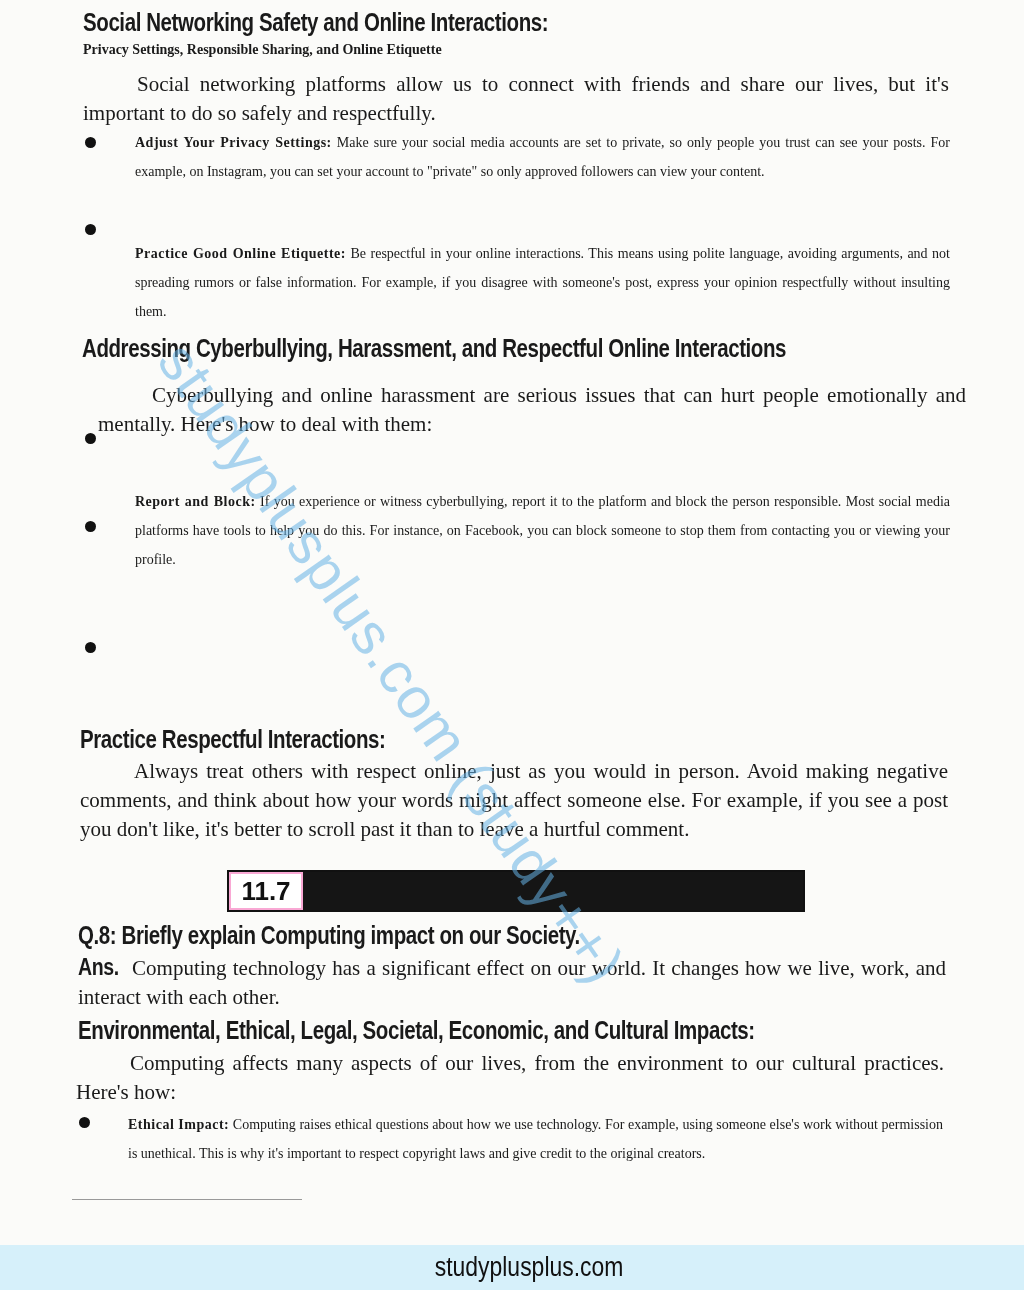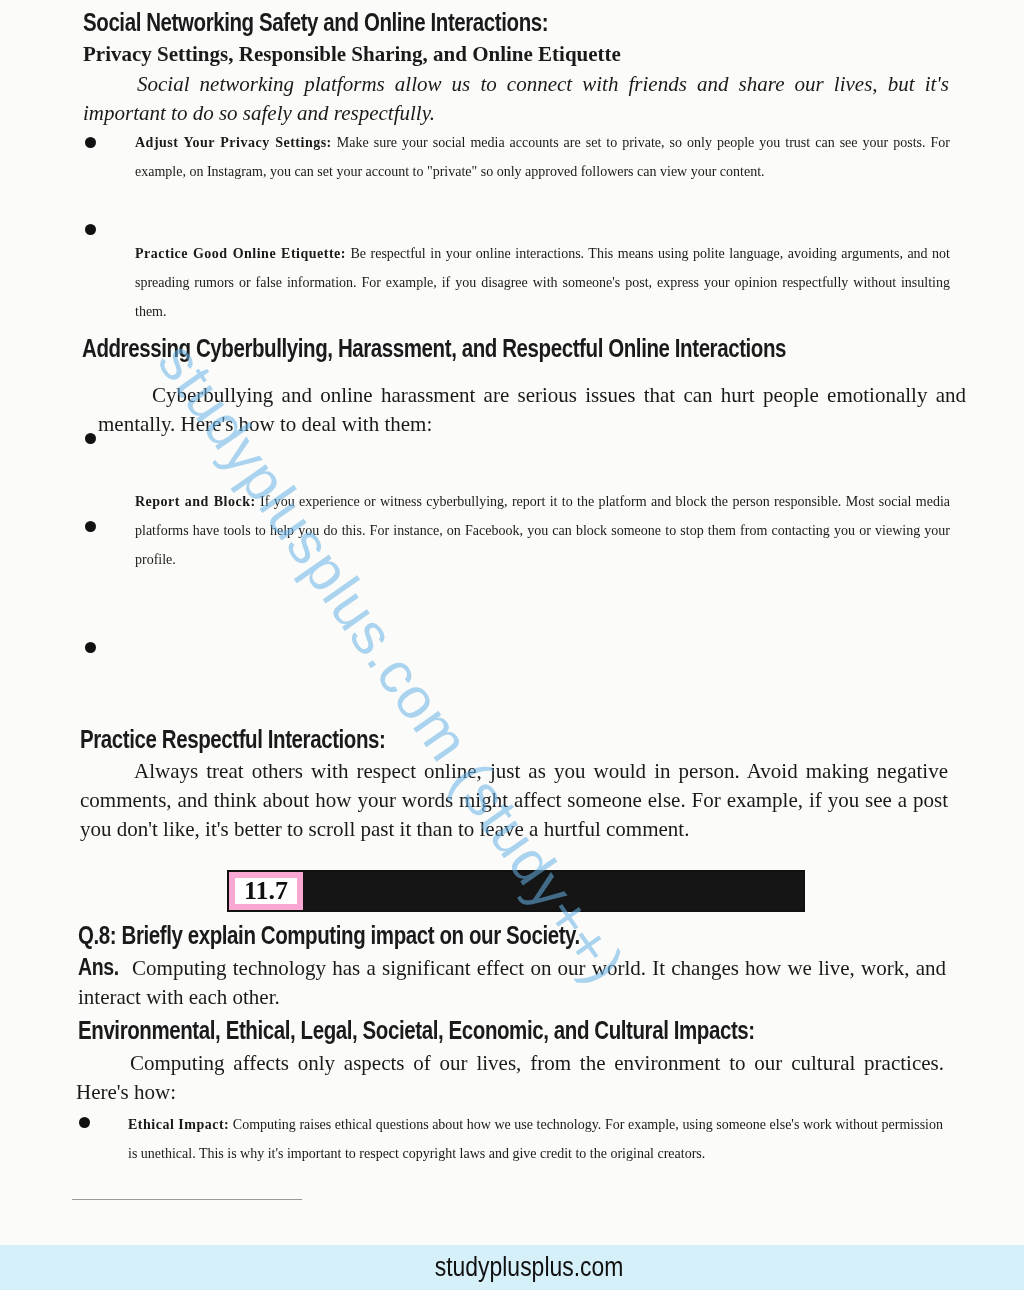--- a/index.html
+++ b/index.html
@@ -3,52 +3,52 @@
 <meta charset="utf-8">
 <style>
   html, body { margin:0; padding:0; }
   body { width:1024px; height:1290px; background:#fbfbf9; position:relative; overflow:hidden;
          font-family:"Liberation Serif", serif; color:#1a1a1a; }
   .page { position:absolute; left:0; top:0; width:1024px; height:1245px; }
   .h-sans { font-family:"Liberation Sans", sans-serif; font-weight:bold; letter-spacing:-0.5px;
             transform:scaleX(0.82); transform-origin:left center; white-space:nowrap; }
   .abs { position:absolute; }
   .h1 { font-size:25px; }
-  .h2 { font-size:21px; font-weight:bold; font-family:"Liberation Serif", serif; }
+  .h2 { font-size:14px; font-weight:bold; font-family:"Liberation Serif", serif; }
   .para { font-size:21px; line-height:29px; text-align:justify; }
   .para.indent { text-indent:54px; }
   .bullet-dot { position:absolute; width:11px; height:11px; border-radius:50%; background:#111; }
   .bullet-text { font-size:14px; line-height:29px; text-align:justify; }
   .bullet-text b { font-weight:bold; letter-spacing:0.5px; }
   .section-banner { position:absolute; left:227px; top:870px; width:578px; height:42px;
                     background:#151515; border:2px solid #111; box-sizing:border-box; display:flex; }
-  .section-num { width:74px; height:100%; background:#fff; border:6px solid #f9a8d4; box-sizing:border-box;
+  .section-num { width:74px; height:100%; background:#fff; border:2px solid #f9a8d4; box-sizing:border-box;
                  display:flex; align-items:center; justify-content:center;
-                 font-family:Liberation Serif, serif; font-weight:bold; font-size:26px; color:#111; }
+                 font-family:Liberation Sans, sans-serif; font-weight:bold; font-size:26px; color:#111; }
   .section-title { flex:1; display:flex; align-items:center; padding-left:42px;
                    font-family:"Liberation Sans", sans-serif; font-weight:bold; font-size:25px; color:#fff;
                    white-space:nowrap; }
   .section-title span { display:inline-block; transform:scaleX(0.85); transform-origin:left center; }
   .watermark { position:absolute; left:200px; top:330px; font-family:"Liberation Sans", sans-serif;
                font-size:58px; color:rgba(102,178,230,0.55); transform:rotate(55deg);
                transform-origin:left top; white-space:nowrap; pointer-events:none; letter-spacing:1px; }
   .footer { position:absolute; left:0; top:1245px; width:1024px; height:45px; background:#d6f0fa;
             display:flex; align-items:center; justify-content:center;padding-left:17px; }
   .footer-text { font-family:"Liberation Sans", sans-serif; font-size:27px; color:#111;
                  transform:scaleX(0.85); display:inline-block; }
   .rule { position:absolute; left:72px; top:1199px; width:230px; height:1px; background:#999; }
 </style>
 </head>
 <body>
 
 <div class="page">
 
   <div class="abs h-sans h1" style="left:83px; top:8px;">Social Networking Safety and Online Interactions:</div>
   <div class="abs h2" style="left:83px; top:42px;">Privacy Settings, Responsible Sharing, and Online Etiquette</div>
-  <div class="abs para indent" style="left:83px; top:70px; width:866px;font-style:italic;">Social networking platforms allow us to connect with friends and share our lives, but it's important to do so safely and respectfully.</div>
+  <div class="abs para indent" style="left:83px; top:70px; width:866px;">Social networking platforms allow us to connect with friends and share our lives, but it's important to do so safely and respectfully.</div>
 
   <div class="bullet-dot" style="left:85px; top:137px;"></div>
   <div class="abs bullet-text" style="left:135px; top:128px; width:815px;"><b>Adjust Your Privacy Settings:</b><span> Make sure your social media accounts are set to private, so only people you trust can see your posts. For example, on Instagram, you can set your account to "private" so only approved followers can view your content.</span></div>
 
   <div class="bullet-dot" style="left:85px; top:224px;"></div>
   <div class="abs bullet-text" style="left:135px; top:215px; width:815px;margin-top:24px;"><b>Practice Good Online Etiquette:</b><span> Be respectful in your online interactions. This means using polite language, avoiding arguments, and not spreading rumors or false information. For example, if you disagree with someone's post, express your opinion respectfully without insulting them.</span></div>
 
   <div class="abs h-sans h1" style="left:82px; top:334px;">Addressing Cyberbullying, Harassment, and Respectful Online Interactions</div>
   <div class="abs para indent" style="left:82px; top:381px; width:868px;margin-left:16px;">Cyberbullying and online harassment are serious issues that can hurt people emotionally and mentally. Here's how to deal with them:</div>
 
@@ -63,21 +63,21 @@
   <div class="abs para indent" style="left:80px; top:757px; width:868px;">Always treat others with respect online, just as you would in person. Avoid making negative comments, and think about how your words might affect someone else. For example, if you see a post you don't like, it's better to scroll past it than to leave a hurtful comment.</div>
 
   <div class="section-banner">
     <div class="section-num">11.7</div>
   </div>
 
   <div class="abs h-sans h1" style="left:78px; top:921px;">Q.8: Briefly explain Computing impact on our Society.</div>
   <div class="abs para" style="left:78px; top:953px; width:868px;"><span class="h-sans" style="font-size:23px; display:inline-block; transform:scaleX(0.85);">Ans.</span><span> Computing technology has a significant effect on our world. It changes how we live, work, and interact with each other.</span></div>
 
   <div class="abs h-sans h1" style="left:78px; top:1016px;">Environmental, Ethical, Legal, Societal, Economic, and Cultural Impacts:</div>
-  <div class="abs para indent" style="left:76px; top:1049px; width:868px;">Computing affects only aspects of our lives, from the environment to our cultural practices. Here's how:</div>
+  <div class="abs para indent" style="left:76px; top:1049px; width:868px;">Computing affects many aspects of our lives, from the environment to our cultural practices. Here's how:</div>
 
   <div class="bullet-dot" style="left:79px; top:1117px;"></div>
   <div class="abs bullet-text" style="left:128px; top:1110px; width:815px;"><b>Ethical Impact:</b><span> Computing raises ethical questions about how we use technology. For example, using someone else's work without permission is unethical. This is why it's important to respect copyright laws and give credit to the original creators.</span></div>
 
   <div class="rule"></div>
 
   <div class="watermark">studyplusplus.com (study++)</div>
 </div>
 
 <div class="footer">

